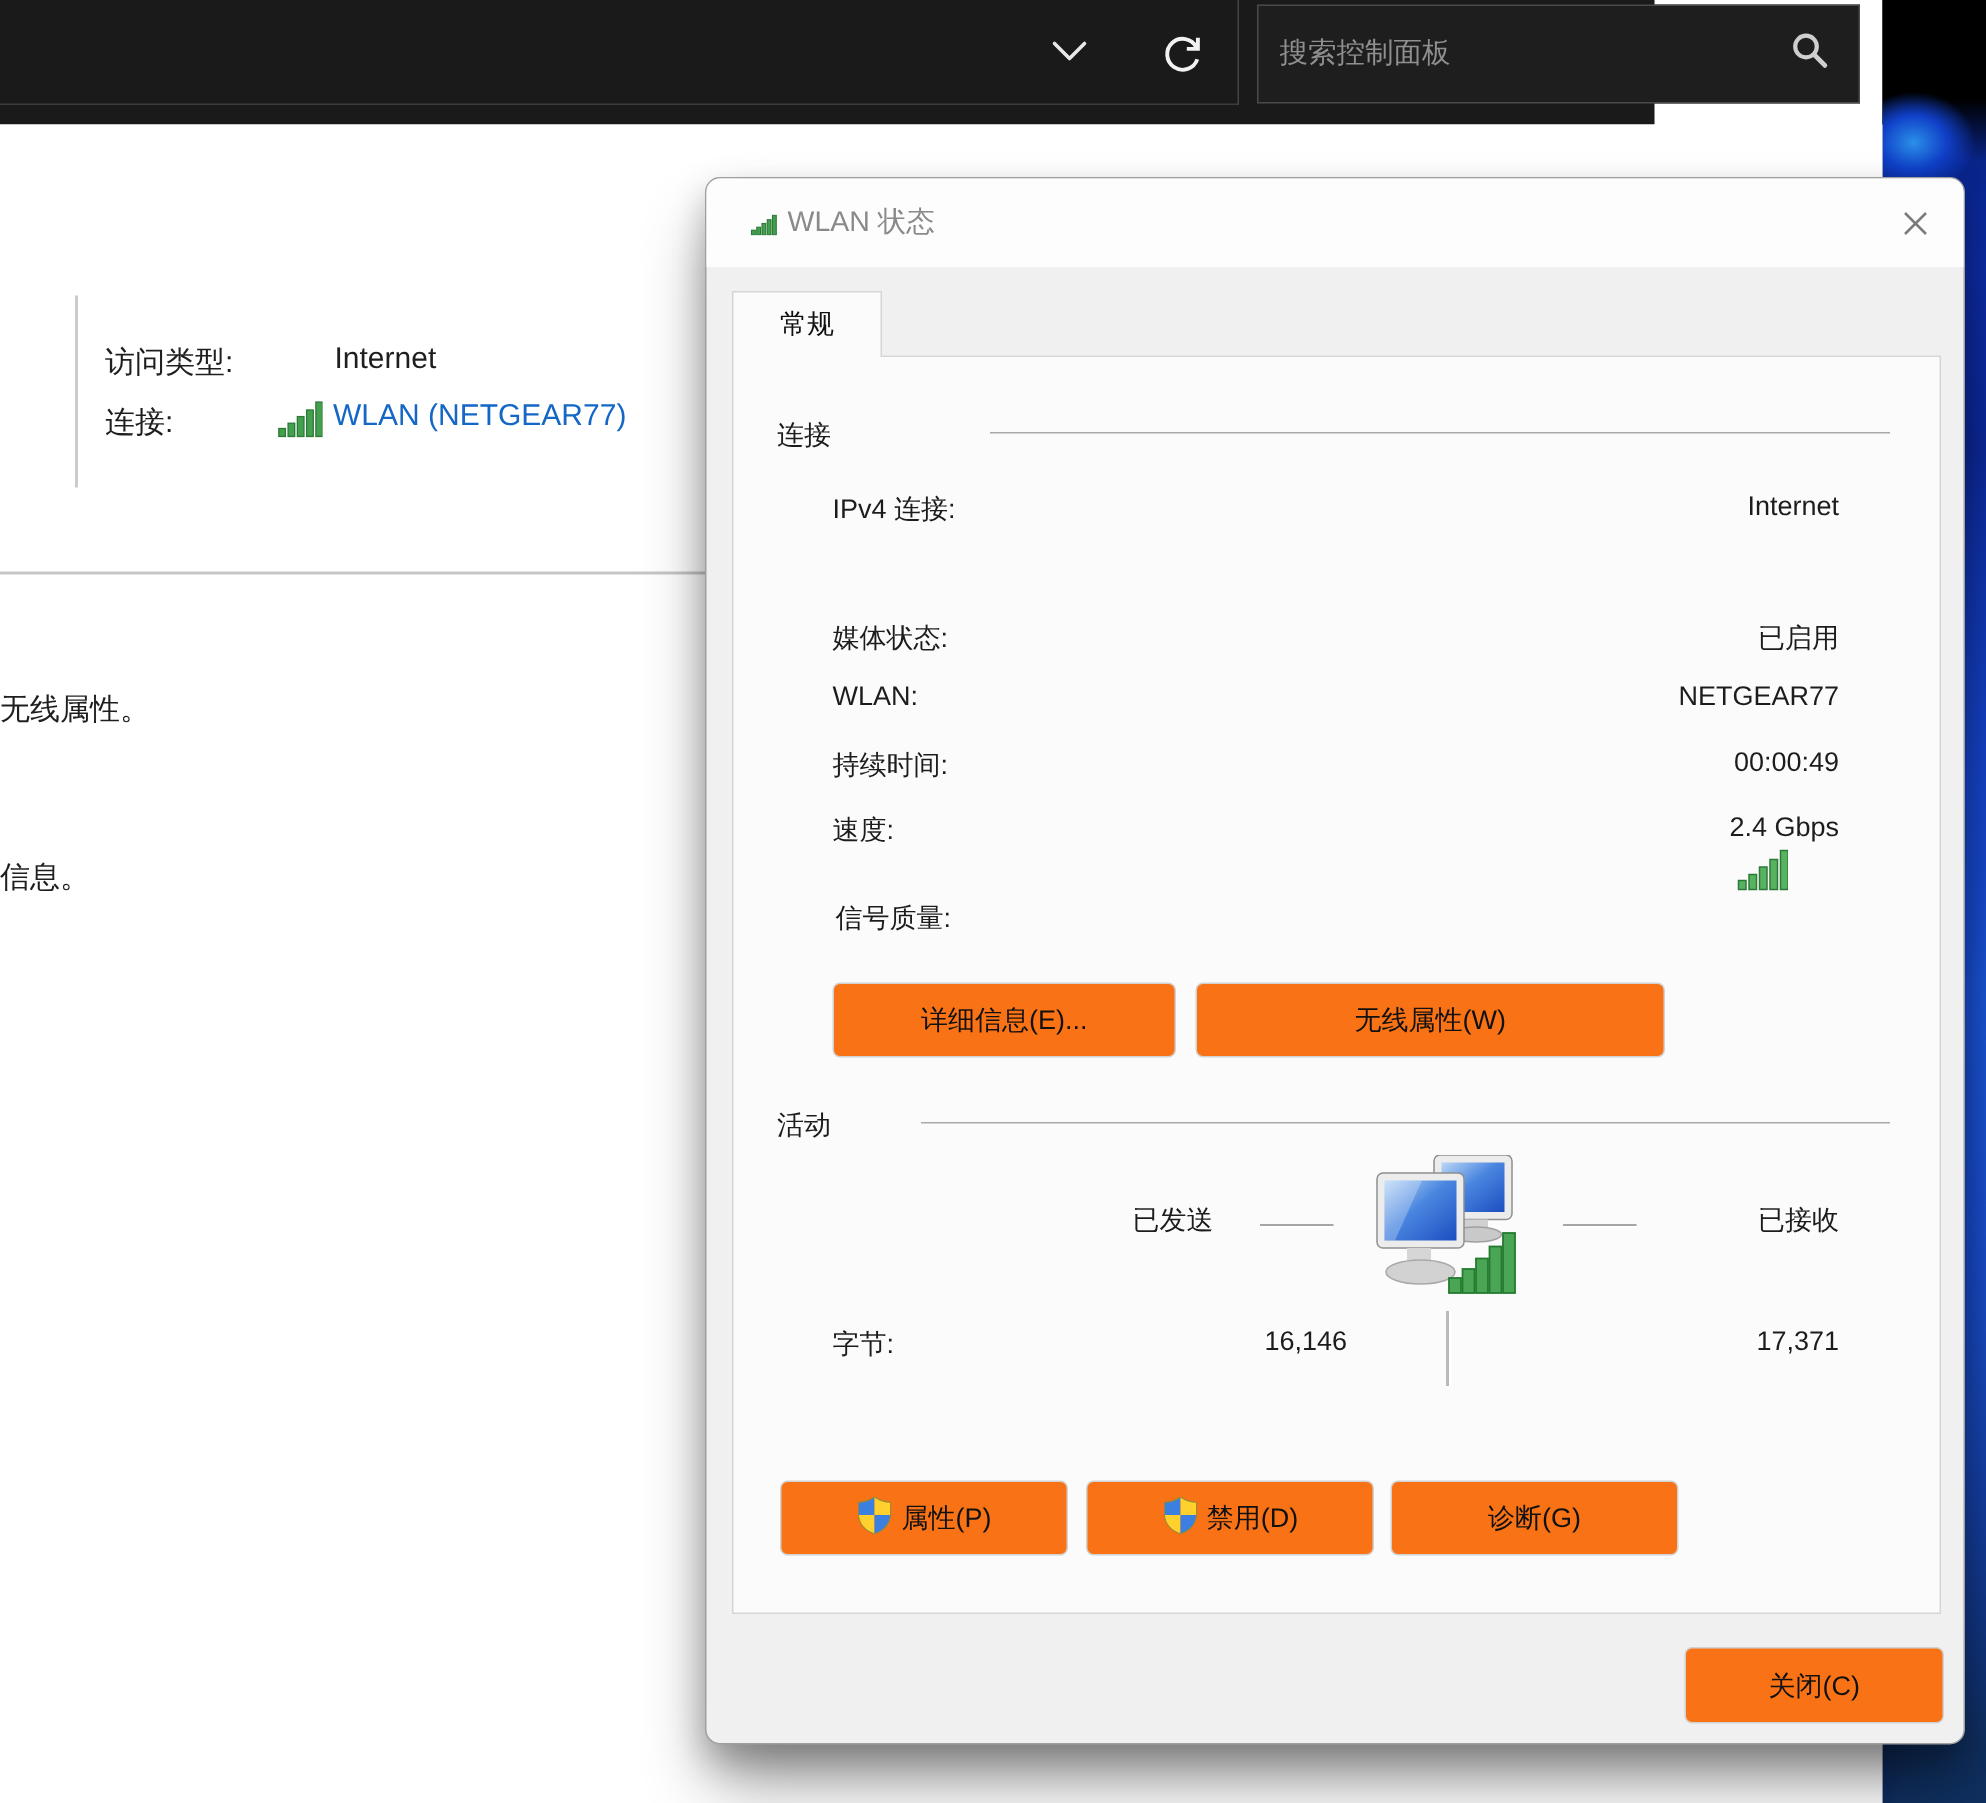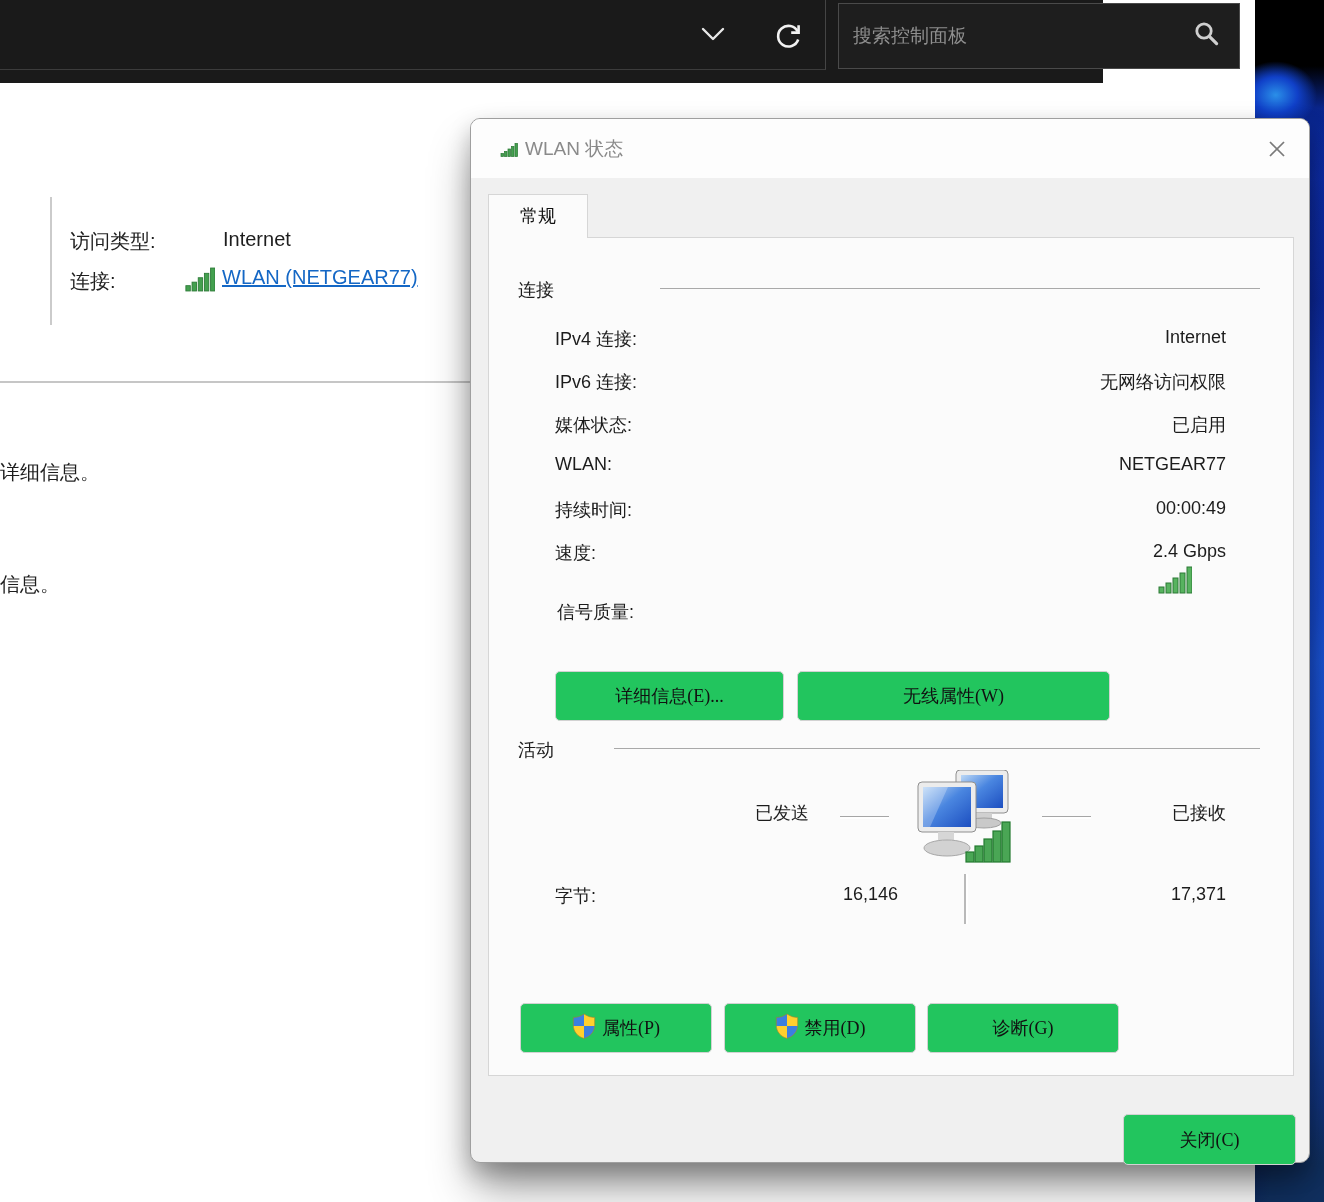--- a/index.html
+++ b/index.html
@@ -26,21 +26,21 @@
       radial-gradient(55px 45px at 30% 95px, #2a8fe8 0%, #1040c8 40%, rgba(6,20,120,0) 75%),
       linear-gradient(100deg, rgba(0,0,0,0) 30%, rgba(20,60,200,.45) 60%, rgba(40,120,240,.40) 80%),
       linear-gradient(180deg, #000 0%, #000 5.5%, rgba(10,40,150,.92) 9%, rgba(15,50,190,.88) 15%,
         rgba(12,40,160,.92) 25%, rgba(25,80,225,.92) 42%, rgba(30,100,235,.95) 55%,
         rgba(20,60,200,.95) 70%, rgba(10,30,130,.96) 82%, rgba(3,8,50,1) 92%, #000 97%); }
 
   
   .bgwin { position:absolute; left:0; top:83px; width:1255px; height:1119px; background:#fff; }
   .bg-vline { position:absolute; left:50px; top:114px; width:2px; height:128px; background:#cbcbcb; }
   .bg-label { position:absolute; font-size:20px; color:#1e1e1e; white-space:nowrap; }
-  .bg-link { position:absolute; font-size:20px; color:#1467c5; white-space:nowrap; cursor:pointer;text-decoration:underline; }
+  .bg-link { position:absolute; font-size:20px; color:#1467c5; white-space:nowrap; cursor:pointer; }
   .bg-divider { position:absolute; left:0; top:298px; width:1255px; height:2px; background:#c6c6c6; }
 
   
   .dialog { position:absolute; left:470px; top:118px; width:840px; height:1045px;
     background:#f0f0f0; border:1px solid #9f9f9f; border-radius:10px;
     box-shadow:0 28px 45px -5px rgba(0,0,0,.42), 0 10px 22px rgba(0,0,0,.22); }
   .dlg-title { position:absolute; left:0; top:0; right:0; height:59px; background:#fdfdfd;
     border-radius:9px 9px 0 0; }
   .dlg-title-text { position:absolute; left:54px; top:0; line-height:59px; font-size:19px; color:#8a8a8a; }
   .dlg-close { position:absolute; right:16px; top:14px; width:32px; height:32px; cursor:pointer;
@@ -50,23 +50,23 @@
     font-size:18px; color:#111; text-align:center; padding-top:9px; cursor:default; }
   .pane { position:absolute; left:17px; top:118px; width:806px; height:957px; height:839px;
     background:#fbfbfb; border:1px solid #d6d6d6; }
 
   .grp-head { position:absolute; left:29px; font-size:18px; color:#1c1c1c; white-space:nowrap; }
   .grp-rule { position:absolute; height:1px; background:#a9a9a9; }
   .prow { position:absolute; left:66px; right:67px; display:flex; justify-content:space-between; }
   .plbl { font-size:18px; color:#1c1c1c; white-space:nowrap; }
   .pval { font-size:18px; color:#1c1c1c; white-space:nowrap; text-align:right; }
 
-  .btn { position:absolute; background:#22c55e; border:1px solid #d2d2d2; border-radius:5px;
+  .btn { position:absolute; background:#f97316; border:1px solid #d2d2d2; border-radius:5px;
     font-size:18px; color:#111; display:flex; align-items:center; justify-content:center;
-    gap:6px; cursor:pointer; font-family:Liberation Serif, serif;margin-top:16px; }
+    gap:6px; cursor:pointer; font-family:Liberation Sans, sans-serif; }
   .dash { position:absolute; width:49px; height:3px;
     background:linear-gradient(#a6a6a6 0 1.5px, #ffffff 1.5px 3px); }
   .vsep { position:absolute; width:2px; height:50px; background:#b9b9b9; box-shadow:2px 0 0 #fff; }
 
   .dlg-footer-btn { position:absolute; left:652px; top:979px; width:173px; height:51px; }
 </style>
 </head>
 <body>
 
 <div class="topbar">
@@ -108,21 +108,21 @@
         <rect x="1" y="21" width="5" height="6"></rect>
           <rect x="8" y="17" width="5" height="10"></rect>
         <rect x="15" y="12" width="5" height="15"></rect>
           <rect x="22" y="7" width="5" height="20"></rect>
         <rect x="29" y="1" width="5" height="26"></rect>
       </g>
     </svg>
   </span>
   <span class="bg-link" style="left:222px; top:183px;">WLAN (NETGEAR77)</span>
   <div class="bg-divider"></div>
-  <span class="bg-label" style="left:0; top:376px;">详细信息。</span>
+  <span class="bg-label" style="left:0; top:376px;">无线属性。</span>
   <span class="bg-label" style="left:0; top:488px;">信息。</span>
 </div>
 
 <div class="dialog">
 
   <div class="dlg-title">
     <span class="abs" style="left:29px; top:24px;">
       <svg width="18" height="14" viewBox="0 0 34 28">
         <g fill="#44a04f" stroke="#2c7a37" stroke-width="1.5">
           <rect x="1" y="21" width="5" height="6"></rect>
@@ -145,24 +145,20 @@
   <div class="tab">常规</div>
 
   <div class="pane">
 
     <span class="grp-head" style="top:40px;">连接</span>
     <div class="grp-rule" style="left:171px; top:50px; width:600px;"></div>
 
     <div class="prow" style="top:89px;">
       <span class="plbl">IPv4 连接:</span>
       <span class="pval">Internet</span>
-      </div>
-    <div class="prow" style="top:132px;">
-      <span class="plbl">IPv6 连接:</span>
-      <span class="pval">无网络访问权限</span>
       </div>
     <div class="prow" style="top:175px;">
       <span class="plbl">媒体状态:</span>
       <span class="pval">已启用</span>
       </div>
     <div class="prow" style="top:216px;">
       <span class="plbl">WLAN:</span>
       <span class="pval">NETGEAR77</span>
       </div>
     <div class="prow" style="top:260px;">

